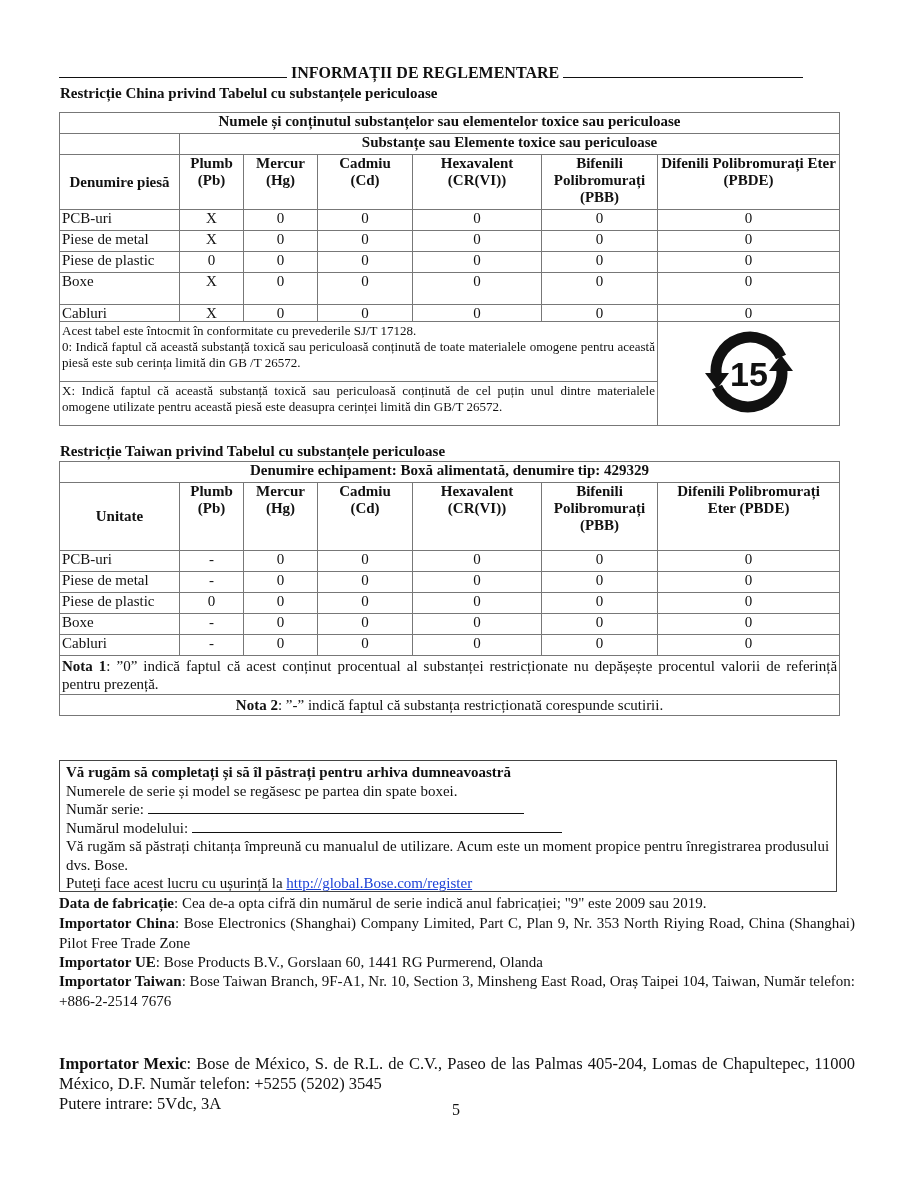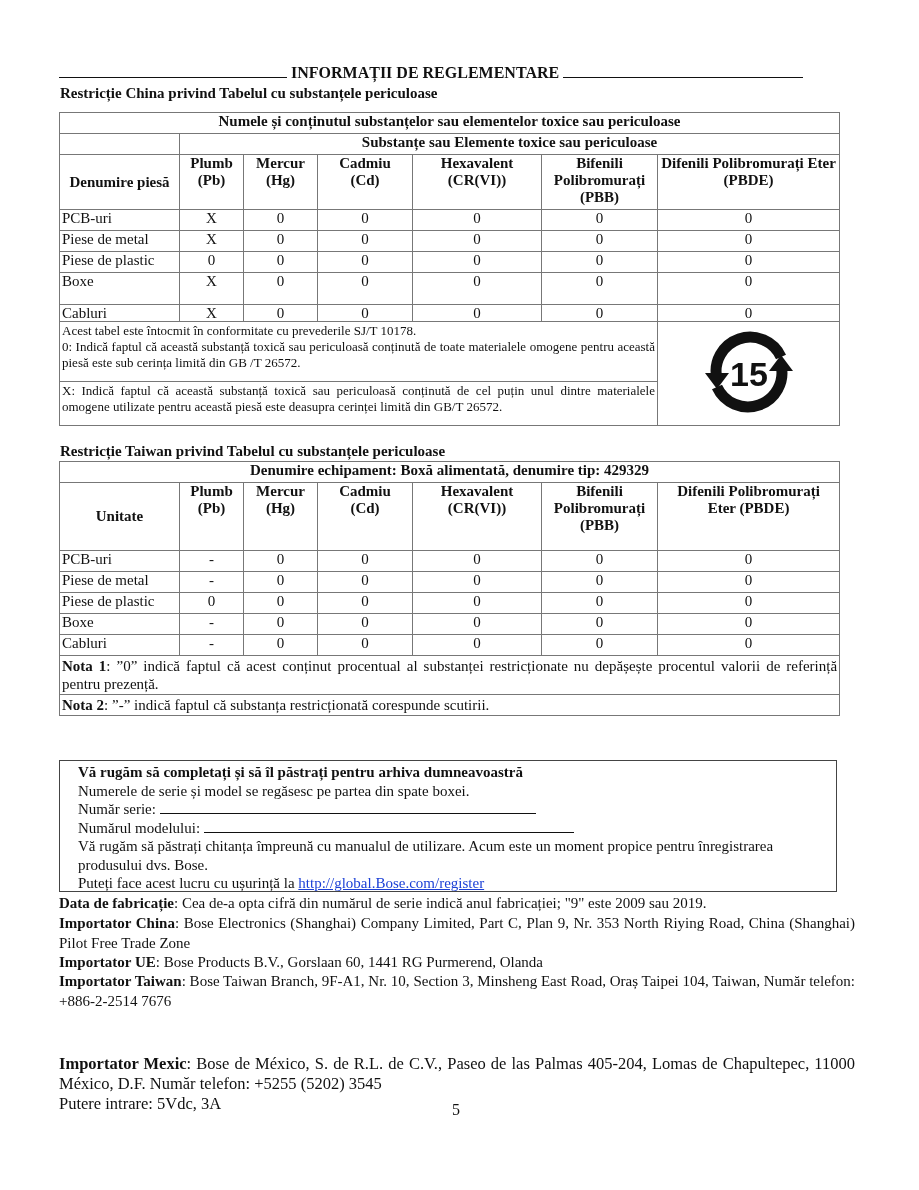--- a/index.html
+++ b/index.html
@@ -7,21 +7,21 @@
   .abs { position:absolute; }
   .title { left:59px; top:64px; width:782px; font-size:16px; font-weight:bold; white-space:nowrap; }
   .title .line { display:inline-block; border-bottom:1px solid #111; height:13px; vertical-align:baseline; }
   .sec { font-size:15px; font-weight:bold; left:60px; white-space:nowrap; }
   table { border-collapse:collapse; position:absolute; left:59px; width:780px; table-layout:fixed; }
   td { border:1px solid #777; font-size:15px; padding:0 2px; line-height:17px; text-align:center; vertical-align:top; }
   td.l { text-align:left; }
   .hdr td { font-weight:bold; }
   .note { font-size:13px; text-align:justify; line-height:16px; padding:1px 2px; }
   .note2 { font-size:15px; text-align:justify; line-height:18px; padding:1px 2px; }
-  .box { left:59px; top:760px; width:778px; height:132px; border:1px solid #444; font-size:15px; line-height:18.5px; padding:2px 0 0 18px; box-sizing:border-box; }
+  .box { left:59px; top:760px; width:778px; height:132px; border:1px solid #444; font-size:15px; line-height:18.5px; padding:2px 0 0 6px; box-sizing:border-box; }
   .box div { white-space:nowrap; }
   .blank { display:inline-block; border-bottom:1px solid #111; height:12px; vertical-align:baseline; }
   a.link { color:#1a3fd6; text-decoration:underline; }
   .para { left:59px; width:796px; font-size:15px; line-height:19.5px; text-align:justify; }
   .para b { font-weight:bold; }
   .mex { font-size:16.5px; line-height:20px;margin-top:44px; }
   .pnum { left:452px; top:1101px; font-size:16px; }
 </style>
 </head>
 <body>
@@ -119,21 +119,21 @@
     <td class="l" style="line-height:16px">Cabluri</td>
     <td style="line-height:16px">X</td>
         <td style="line-height:16px">0</td>
         <td style="line-height:16px">0</td>
         <td style="line-height:16px">0</td>
         <td style="line-height:16px">0</td>
         <td style="line-height:16px">0</td>
   </tr>
   <tr style="height:60px">
     <td colspan="6" class="note" style="text-align:left">
-      <div>Acest tabel este întocmit în conformitate cu prevederile SJ/T 10178.</div>
+      <div>Acest tabel este întocmit în conformitate cu prevederile SJ/T 17128.</div>
       <div style="text-align:justify">0: Indică faptul că această substanță toxică sau periculoasă conținută de toate materialele omogene pentru această piesă  este sub cerința limită din GB /T 26572.</div>
     </td>
     <td rowspan="2" style="vertical-align:middle">
       <svg width="100" height="90" viewBox="0 0 100 90">
         <path d="M18 52 A34 34 0 0 1 82 30" fill="none" stroke="#111" stroke-width="11"></path>
         <path d="M82 38 A34 34 0 0 1 18 60" fill="none" stroke="#111" stroke-width="11"></path>
         <polygon points="6,46 30,46 18,62" fill="#111"></polygon>
         <polygon points="70,44 94,44 82,28" fill="#111"></polygon>
         <text x="50" y="59" font-family="Liberation Sans, sans-serif" font-weight="bold" font-size="34" text-anchor="middle" fill="#111">15</text>
       </svg>
@@ -230,21 +230,21 @@
         <td>0</td>
         <td>0</td>
         <td>0</td>
         <td>0</td>
         <td>0</td>
   </tr>
   <tr style="height:38px">
     <td colspan="7" class="note2"><b>Nota 1</b><span>: ”0” indică faptul că acest conținut procentual al substanței restricționate nu depășește procentul valorii de referință pentru prezență.</span></td>
   </tr>
   <tr style="height:20px">
-    <td colspan="7" class="note2" style="text-align:left"><b>Nota 2</b><span>: ”-” indică faptul că substanța restricționată corespunde scutirii.</span></td>
+    <td colspan="7" class="note2" style="text-align:center"><b>Nota 2</b><span>: ”-” indică faptul că substanța restricționată corespunde scutirii.</span></td>
   </tr>
 </tbody>
   </table>
 
 <div class="abs box">
   <div style="font-weight:bold">Vă rugăm să completați și să îl păstrați pentru arhiva dumneavoastră</div>
   <div>Numerele de serie și model se regăsesc pe partea din spate boxei.</div>
   <div>
     <span>Număr serie:</span>
     <span class="blank" style="width:376px"></span>

